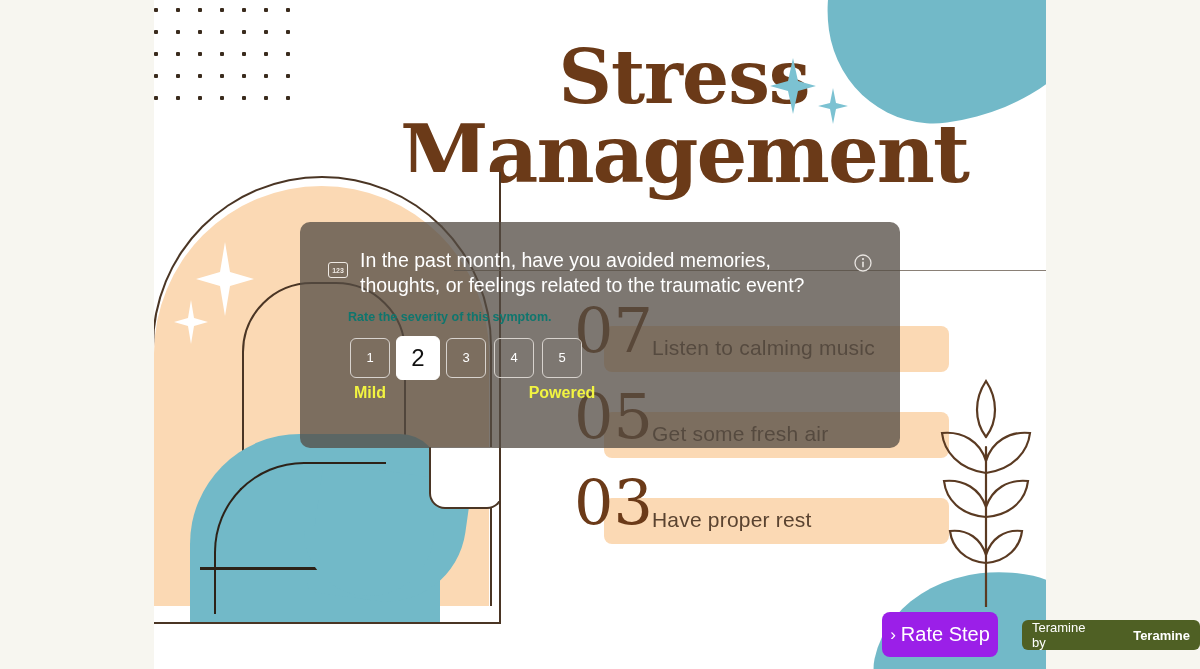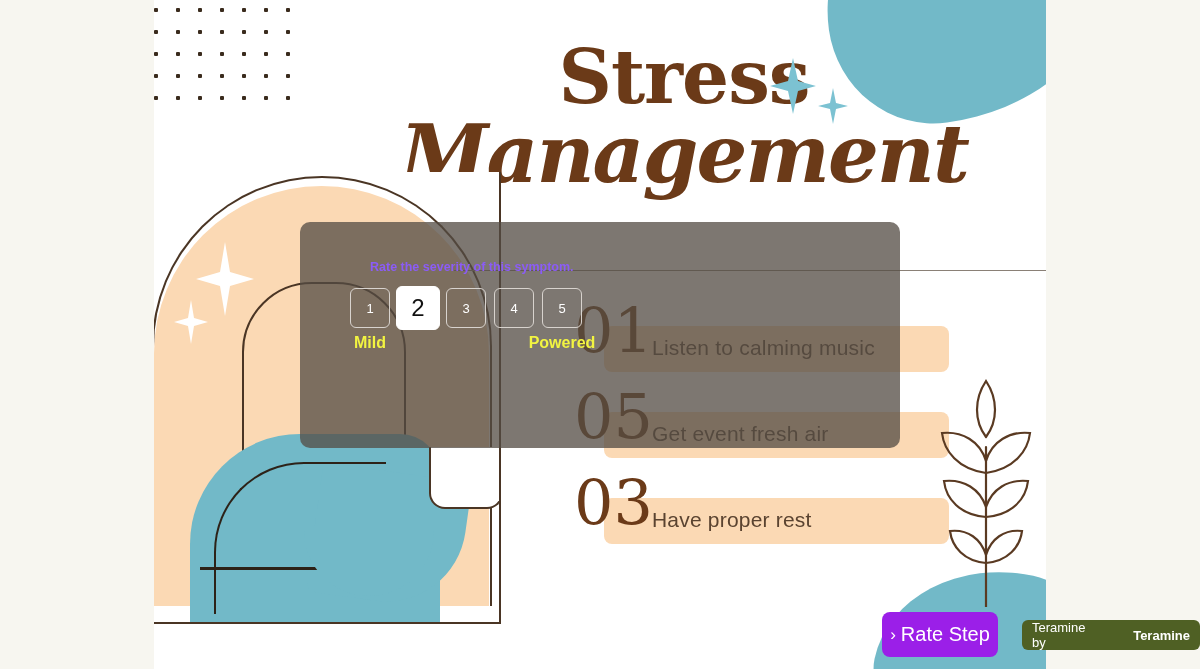--- a/index.html
+++ b/index.html
@@ -38,21 +38,21 @@
 
   
   .title{
     position:absolute;left:200px;top:42px;width:660px;
     font-family:"DejaVu Serif", serif;
     color:#6b3a18;
     font-size:74px;line-height:0.95;font-weight:700;
     letter-spacing:-1px;text-align:center;
   }
   .title .l1{display:block;}
-  .title .l2{display:block;margin-top:4px;font-size:80px;letter-spacing:-2px;font-style:italic;}
+  .title .l2{display:block;margin-top:4px;font-size:80px;letter-spacing:-2px;}
 
   
   .spark{position:absolute;}
   .spark svg{display:block;}
 
   
   .illus{
     position:absolute;left:0px;top:172px;width:345px;height:450px;
     border:2px solid #4a3524;border-top:none;border-left:none;
     background:#ffffff;overflow:hidden;
@@ -150,21 +150,21 @@
   }
   .q-text{
     flex:1 1 auto;color:#ffffff;font-size:19.5px;line-height:1.28;
     font-weight:400;padding-right:10px;
   }
   .info-icon{
     flex:0 0 auto;margin-top:6px;width:18px;height:18px;
     cursor:pointer;
   }
   .q-sub{
-    margin-top:12px;margin-left:42px;color:#8b5cf6;font-size:12.5px;font-weight:bold;
+    margin-top:12px;margin-left:20px;color:#0f766e;font-size:12.5px;font-weight:bold;
   }
   .rating{
     margin-top:14px;margin-left:22px;display:flex;align-items:flex-start;gap:8px;
   }
   .rate-wrap{display:flex;flex-direction:column;align-items:center;width:40px;}
   .rate-btn{
     width:40px;height:40px;border:1px solid #d8d3ce;border-radius:6px;
     background:transparent;color:#ffffff;font-size:13px;
     display:flex;align-items:center;justify-content:center;
     cursor:pointer;box-sizing:border-box;
@@ -281,27 +281,27 @@
             <path d="M17 0 L20 18 L34 22 L20 26 L17 44 L14 26 L0 22 L14 18 Z" fill="#ffffff"></path>
           </svg>
       </div>
     </div>
 
     <div class="divline"></div>
 
     <div class="steps" id="steps">
         <div class="step">
           <div class="pill"></div>
-          <div class="num">01</div>
+          <div class="num">07</div>
           <div class="txt">Listen to calming music</div>
         </div>
         <div class="step">
           <div class="pill"></div>
           <div class="num">05</div>
-          <div class="txt">Get event fresh air</div>
+          <div class="txt">Get some fresh air</div>
         </div>
         <div class="step">
           <div class="pill"></div>
           <div class="num">03</div>
           <div class="txt">Have proper rest</div>
         </div>
       </div>
 
     <div class="plant">
       <svg width="110" height="230" viewBox="0 0 110 230" fill="none" stroke="#5a3a22" stroke-width="2.2" stroke-linecap="round">
@@ -311,20 +311,31 @@
         <path d="M58 140 C32 138 18 122 16 104 C36 102 52 112 58 130"></path>
         <path d="M58 140 C84 138 98 122 100 104 C80 102 64 112 58 130"></path>
         <path d="M58 186 C36 184 24 170 22 154 C40 152 53 162 58 178"></path>
         <path d="M58 186 C80 184 92 170 94 154 C76 152 63 162 58 178"></path>
         <path d="M58 60 C46 44 46 22 58 4 C70 22 70 44 58 60"></path>
       </svg>
     </div>
   </div>
 
   <div class="overlay">
+    <div class="ov-head">
+      <div class="num-icon">123</div>
+      <div class="q-text">In the past month, have you avoided memories, thoughts, or feelings related to the traumatic event?</div>
+      <div class="info-icon">
+        <svg width="18" height="18" viewBox="0 0 18 18">
+          <circle cx="9" cy="9" r="8" fill="none" stroke="#e8e4e0" stroke-width="1.3"></circle>
+          <circle cx="9" cy="5.1" r="1.05" fill="#e8e4e0"></circle>
+          <rect x="8.2" y="7.4" width="1.6" height="6" rx="0.8" fill="#e8e4e0"></rect>
+        </svg>
+      </div>
+    </div>
 
     <div class="q-sub">Rate the severity of this symptom.</div>
 
     <div class="rating" id="rating">
         <div class="rate-wrap">
           <div class="rate-btn">1</div>
           <div class="rate-cap">Mild</div>
         </div>
         <div class="rate-wrap">
           <div class="rate-btn sel">2</div>

